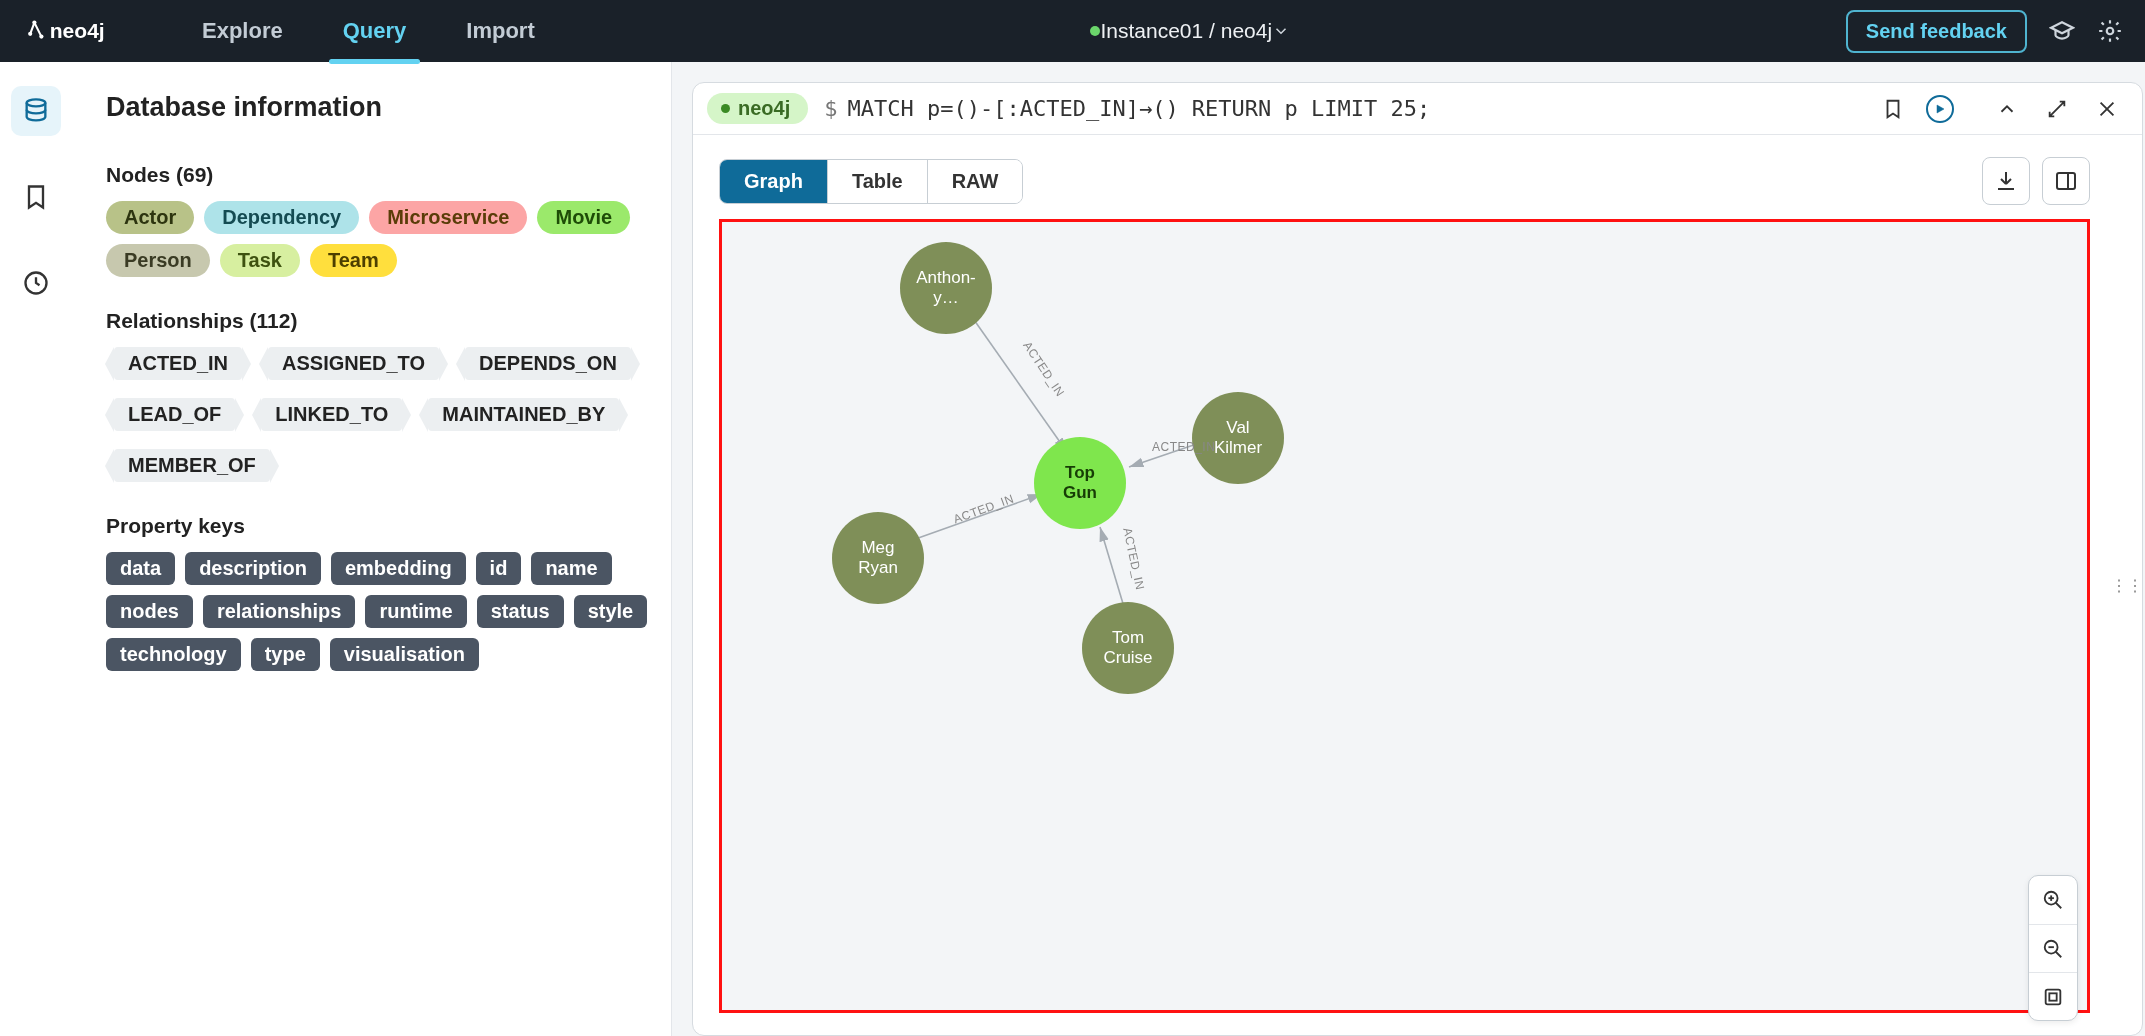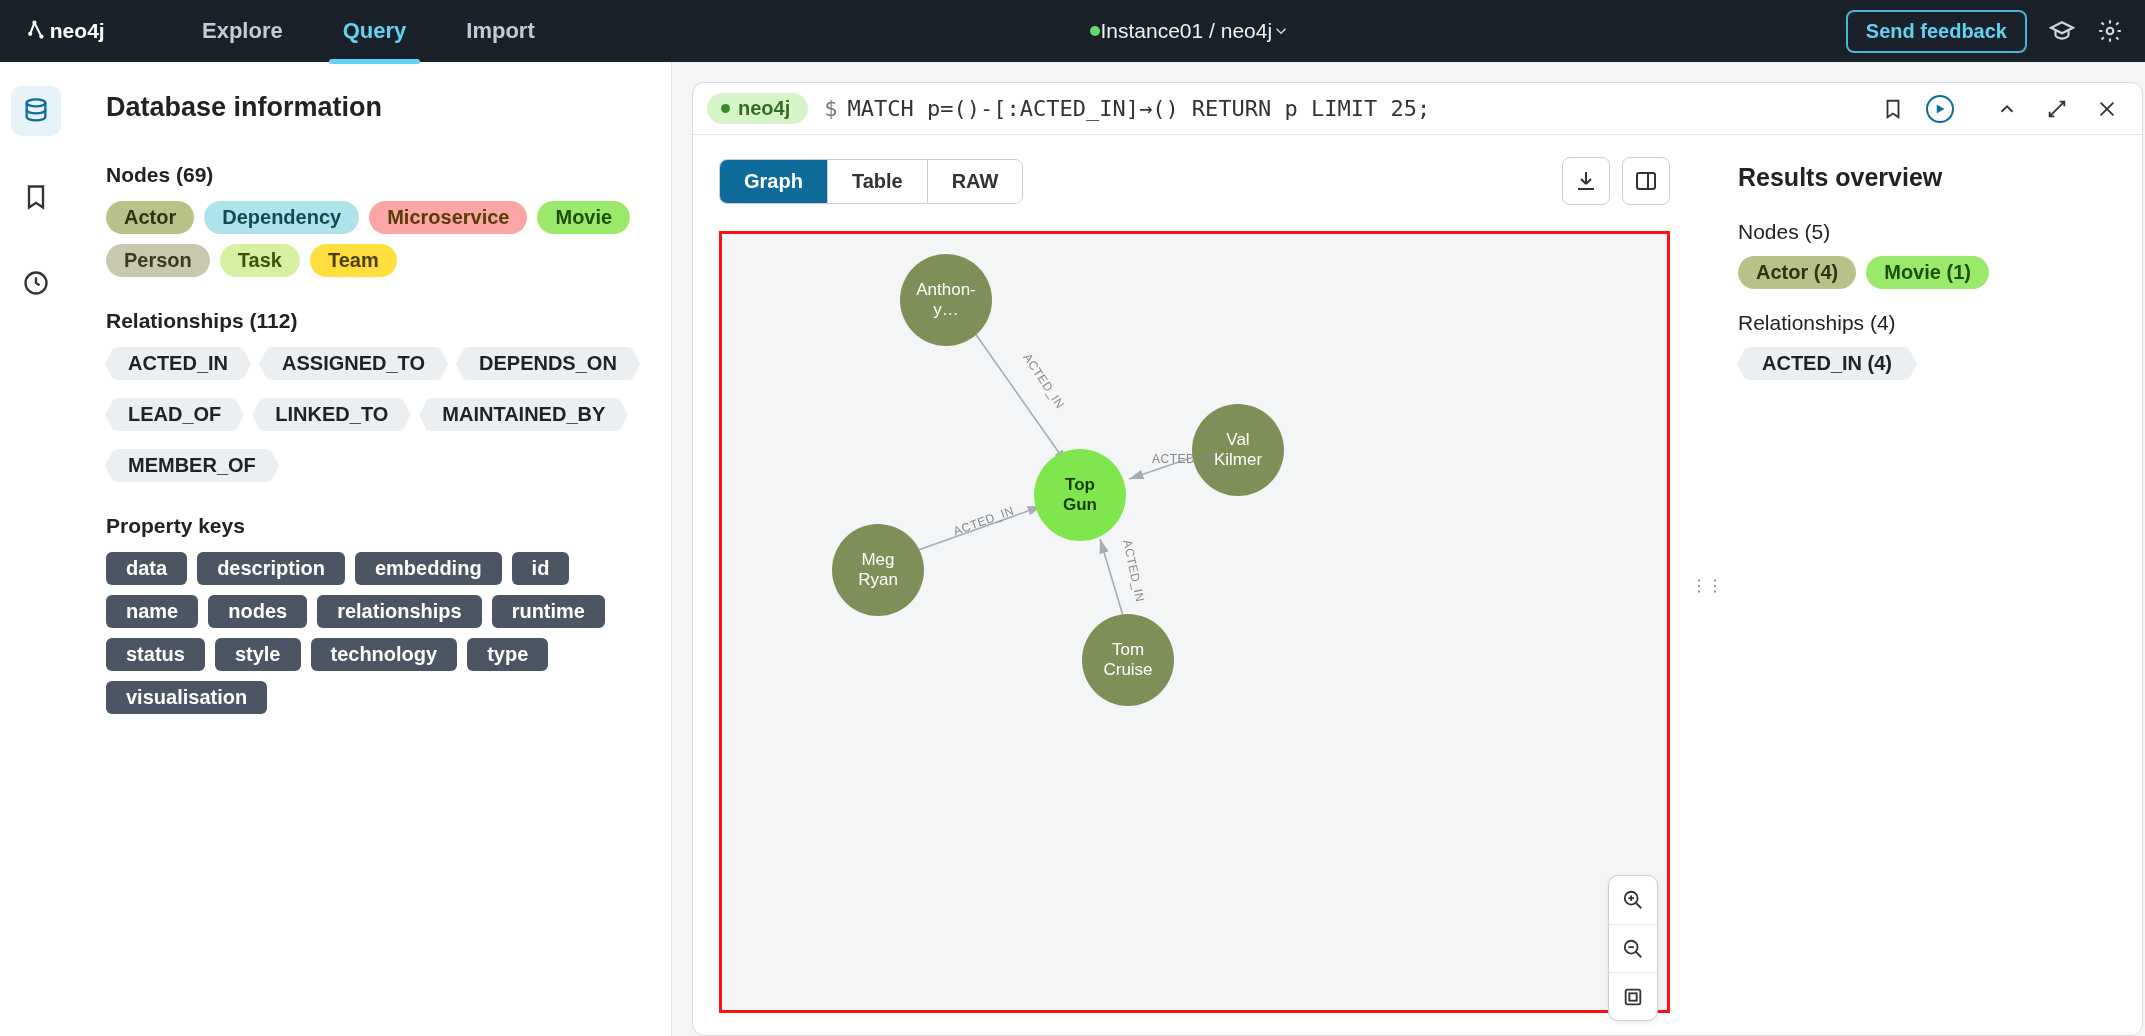--- a/index.html
+++ b/index.html
@@ -33,42 +33,42 @@
   
   .sidebar { width: 600px; border-right: 1px solid #e3e6ea; padding: 30px 20px 30px 34px; overflow-y: auto; }
   .sidebar h1 { font-size: 27px; font-weight: 800; margin-bottom: 40px; }
   .section-label { font-size: 21px; font-weight: 700; margin: 32px 0 14px; }
   .chips { display: flex; flex-wrap: wrap; gap: 10px 10px; }
   .chip { border-radius: 22px; padding: 5px 18px; font-size: 20px; font-weight: 700; cursor: pointer; white-space: nowrap; }
   .chip.rel { position: relative; background: #eceff1; border-radius: 4px; padding: 5px 14px; }
   .chip.rel::before, .chip.rel::after { content:""; position:absolute; top:0; width:0; height:0; border-top:17px solid transparent; border-bottom:17px solid transparent; }
   .chip.rel::before { left:-9px; border-right:9px solid #eceff1; }
   .chip.rel::after  { right:-9px; border-left:9px solid #eceff1; }
-  .prop { background:#4b5563; color:#fff; border-radius:6px; padding:5px 20px; font-size:20px; font-weight:700; cursor:pointer; }
+  .prop { background:#4b5563; color:#fff; border-radius:6px; padding:5px 14px; font-size:20px; font-weight:700; cursor:pointer; }
 
   
   .main { flex: 1; display: flex; flex-direction: column; background: #f3f5f7; padding: 20px 0 0 20px; min-width: 0; }
   .cmd-input { background: #fff; border: 1px solid #d6dbe0; border-radius: 10px; padding: 14px 20px; font-family: ui-monospace, SFMono-Regular, Menlo, monospace; font-size: 22px; color: #9ea6ad; margin: 0 2px 30px 2px; }
   .cmd-input .prompt-db { color:#6f7780; font-weight:600; }
 
   .result-card { background:#fff; border:1px solid #d6dbe0; border-radius:12px; margin-right:2px; display:flex; flex-direction:column; flex:1; min-height:0; }
   .query-row { display:flex; align-items:center; padding:10px 14px; border-bottom:1px solid #e3e6ea; gap:16px; }
   .db-pill { background:#d5f5c8; color:#3a6b24; font-weight:800; border-radius:22px; padding:4px 18px 4px 14px; font-size:20px; display:flex; align-items:center; gap:8px; }
   .db-pill .dot { width:9px; height:9px; border-radius:50%; background:#3a8a24; }
   .query-text { font-family: ui-monospace, SFMono-Regular, Menlo, monospace; font-size:22px; color:#333; white-space:nowrap; overflow:hidden; }
   .query-text .dollar { color:#777; margin-right:10px; }
   .query-actions { margin-left:auto; display:flex; align-items:center; gap:22px; }
   .query-actions svg { width:22px; height:22px; stroke:#333; }
   .play-circ { width:28px; height:28px; border:2px solid #0f6b99; border-radius:50%; display:flex; align-items:center; justify-content:center; }
   .play-circ svg { width:12px; height:12px; stroke:#0f6b99; fill:#0f6b99; }
   .win-actions { display:flex; gap:28px; padding:0 10px 0 26px; }
   .win-actions svg { width:22px; height:22px; stroke:#333; }
 
   .result-body { display:flex; flex:1; min-height:0; }
-  .graph-pane { flex:1; padding:22px 22px 22px 26px; position:relative; display:flex; flex-direction:column; min-width:0;gap:12px; }
+  .graph-pane { flex:1; padding:22px 22px 22px 26px; position:relative; display:flex; flex-direction:column; min-width:0; }
   .view-toolbar { display:flex; align-items:center; }
   .seg { display:inline-flex; border:1px solid #c7ced4; border-radius:8px; overflow:hidden; }
   .seg button { border:none; background:#fff; font-size:20px; font-weight:700; padding:10px 24px; color:#333; cursor:pointer; }
   .seg button + button { border-left:1px solid #c7ced4; }
   .seg button.active { background:#0f6b99; color:#fff; }
   .view-right { margin-left:auto; display:flex; gap:12px; }
   .icon-btn { width:48px; height:48px; border:1px solid #c7ced4; border-radius:8px; background:#fff; display:flex; align-items:center; justify-content:center; cursor:pointer; }
   .icon-btn svg { width:24px; height:24px; stroke:#333; }
 
   .canvas-box { margin-top:14px; flex:1; border:3px solid #ff1111; position:relative; background:#f3f5f7; overflow:hidden; }
@@ -301,24 +301,17 @@
                 <svg viewBox="0 0 24 24" fill="none" stroke-width="2">
                   <rect x="4" y="4" width="16" height="16" rx="2"></rect>
                   <rect x="8" y="8" width="8" height="8"></rect>
                 </svg>
               </button>
           </div>
         </div>
 
         <div class="drag-handle">⋮⋮</div>
 
-        <div class="overview">
-          <h2>Results overview</h2>
-          <div class="ov-label">Nodes (5)</div>
-          <div id="ov-node-chips"><span class="ov-chip" style="background: rgb(184, 194, 136); color: rgb(45, 52, 15);">Actor (4)</span><span class="ov-chip" style="background: rgb(155, 233, 107); color: rgb(30, 77, 7);">Movie (1)</span></div>
-          <div class="ov-label">Relationships (4)</div>
-          <div style="padding-left:8px;"><span class="ov-rel">ACTED_IN (4)</span></div>
-        </div>
       </div>
 
     </div>
   </div>
 </div>
 
 </body></html>

